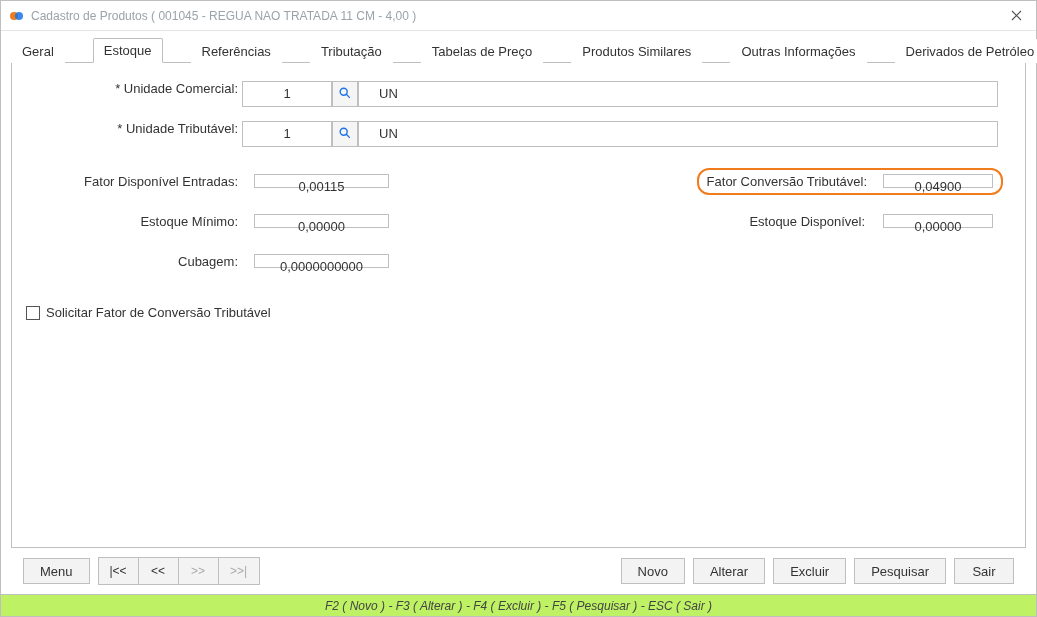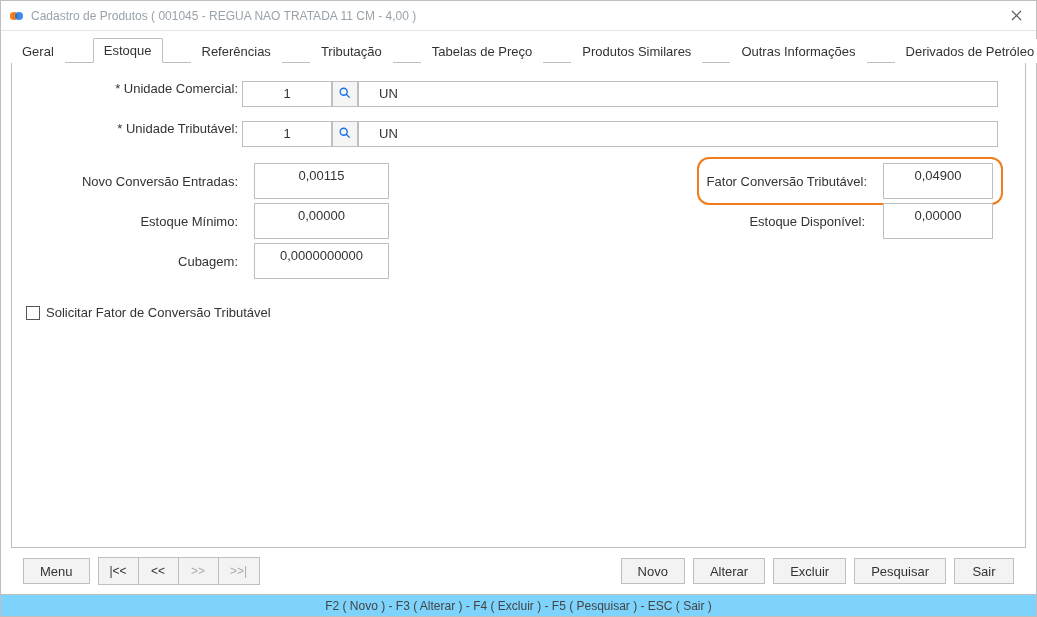--- a/index.html
+++ b/index.html
@@ -121,21 +121,21 @@
     flex: 1;
     max-width: 640px;
     height: 26px;
     border: 1px solid #bfbfbf;
     padding: 0 20px;
     line-height: 24px;
     background: #fff;
   }
   .field-num {
     width: 135px;
-    height: 36px;
+    height: 14px;
     border: 1px solid #bfbfbf;
     text-align: center;
     line-height: 24px;
     background: #fff;
   }
 
   .dual-row {
     display: flex;
     align-items: center;
     height: 40px;
@@ -206,24 +206,24 @@
     cursor: pointer;
     font-size: 12px;
   }
   .nav-btn:last-child { border-right: none; }
   .nav-btn.disabled { color: #aaa; cursor: default; }
   .bottom-spacer { flex: 1; }
 
   .status-bar {
     height: 22px;
     border-top: 1px solid #bfbfbf;
-    background: #7dd3fc;
+    background: #bef264;
     font-size: 12px;
     color: #444;
-    display: flex; align-items: center; justify-content: center;
+    display: flex; align-items: center; justify-content: center; font-style: italic;
   }
 </style>
 </head>
 <body>
 
 <div class="window">
 
   <div class="titlebar">
     <span class="app-icon">
       <svg viewBox="0 0 16 16">
@@ -280,21 +280,21 @@
                 <circle cx="6.5" cy="6.5" r="4" fill="none" stroke="#1a73e8" stroke-width="1.6"></circle>
                 <line x1="9.5" y1="9.5" x2="13" y2="13" stroke="#1a73e8" stroke-width="1.6" stroke-linecap="round"></line>
               </svg>
           </span>
         </div>
         <div class="field-text">UN</div>
       </div>
 
       <div class="dual-row">
         <div class="left-group">
-          <div class="label">Novo Conversão Entradas:</div>
+          <div class="label">Fator Disponível Entradas:</div>
           <div class="field-num">0,00115</div>
         </div>
         <div class="right-group">
           <div class="highlight-box">
             <div class="right-label">Fator Conversão Tributável:</div>
             <div class="field-num">0,04900</div>
           </div>
         </div>
       </div>
 

